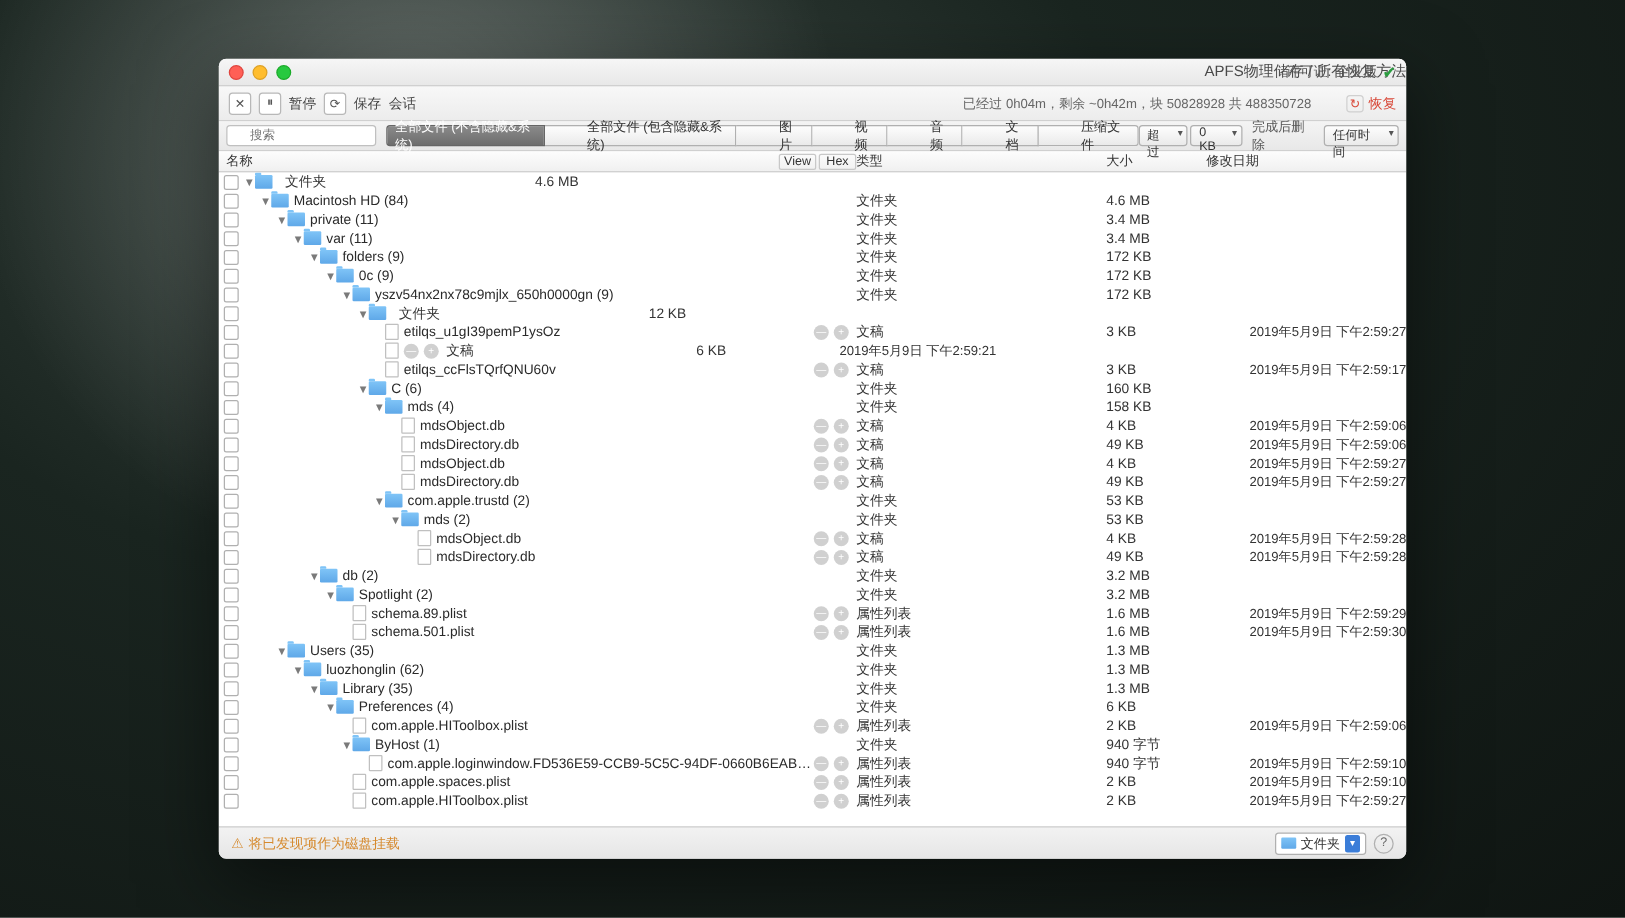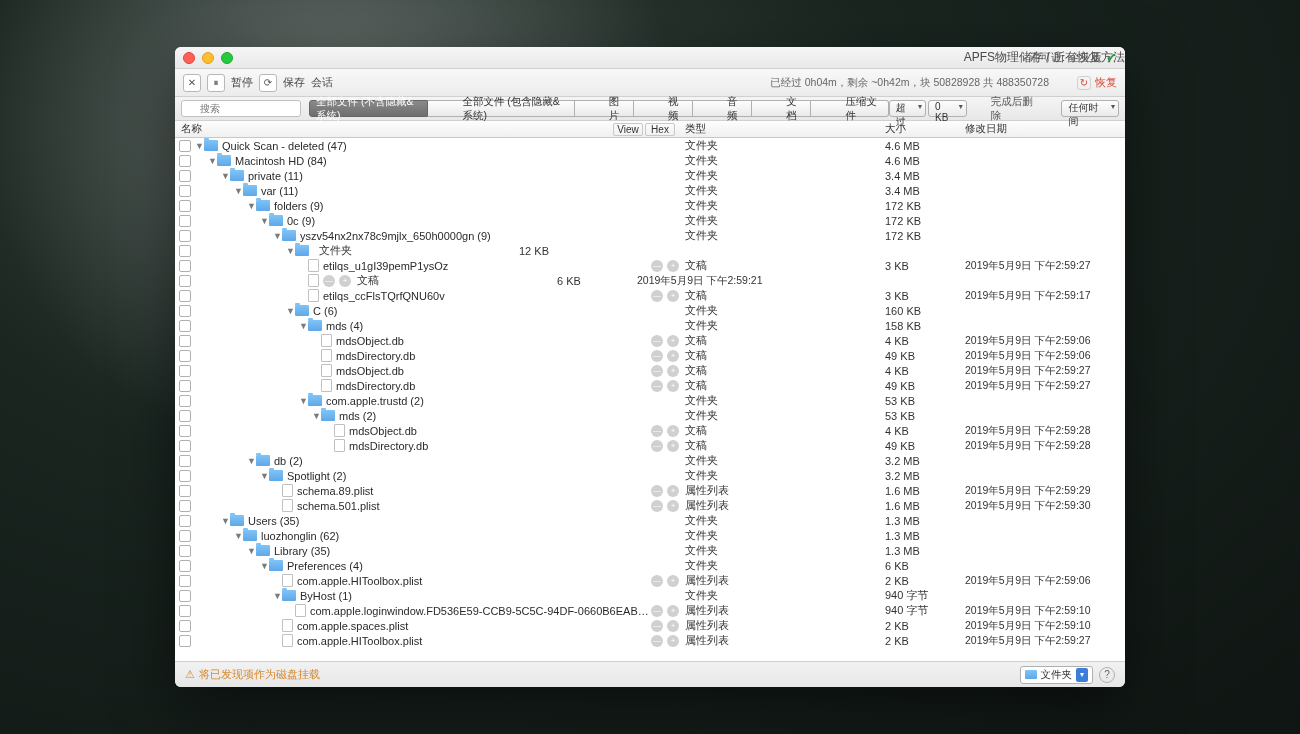--- a/index.html
+++ b/index.html
@@ -25,44 +25,44 @@
 .recover-icon { width: 14px; height: 14px; border: 1px solid #d0d0d0; border-radius: 3px; display: flex; align-items: center; justify-content: center; color: #d94a3a; font-size: 10px; }
 .filterbar { height: 24px; background: linear-gradient(#f4f4f4,#e8e8e8); border-bottom: 1px solid #d0d0d0; display: flex; align-items: center; padding: 0 6px; gap: 0; font-size: 10.5px; }
 .search { width: 120px; height: 17px; border: 1px solid #c0c0c0; border-radius: 3px; background: #fff; padding: 0 4px 0 18px; font-size: 10px; position: relative; }
 .search-wrap { position: relative; margin-right: 8px; }
 .search-wrap::before { content: "🔍"; position: absolute; left: 4px; top: 1px; font-size: 10px; opacity: 0.5; }
 .seg { height: 17px; padding: 0 6px; border: 1px solid #b0b0b0; background: linear-gradient(#fdfdfd,#eaeaea); display: flex; align-items: center; color: #333; cursor: pointer; }
 .seg.active { background: linear-gradient(#8a8a8a,#6e6e6e); color: #fff; border-color: #666; }
 .seg + .seg { border-left: none; padding-left: 34px; }
 .seg:first-of-type { border-radius: 3px 0 0 3px; }
 .seg:last-of-type { border-radius: 0 3px 3px 0; }
-.filter-right { margin-left: auto; display: flex; gap: 24px; align-items: center; justify-content: center; }
+.filter-right { margin-left: auto; display: flex; gap: 8px; align-items: center; justify-content: center; }
 .dd { height: 17px; border: 1px solid #b0b0b0; border-radius: 3px; background: linear-gradient(#fdfdfd,#eaeaea); padding: 0 14px 0 6px; font-size: 10px; position: relative; }
 .dd::after { content: "▾"; position: absolute; right: 3px; top: 1px; font-size: 8px; color: #555; }
 .headers { height: 17px; background: linear-gradient(#fdfdfd,#f0f0f0); border-bottom: 1px solid #c8c8c8; display: flex; align-items: center; font-size: 10.5px; color: #333; }
 .col-name { flex: 1; padding-left: 6px; }
-.col-viewhex { display: flex; gap: 2px; margin-right: 10px; }
+.col-viewhex { display: flex; gap: 2px; margin-right: 0; }
 .vh { width: 30px; text-align: center; border: 1px solid #c8c8c8; border-radius: 2px; font-size: 10px; padding: 0 2px; }
 .col-type { width: 200px; }
 .col-size { width: 80px; }
 .col-date { width: 160px; }
 .tree { flex: 1; overflow: auto; background: #fff; font-size: 11px; }
 .row { display: flex; align-items: center; height: 15px; border-bottom: 0; }
 .cb { width: 12px; height: 12px; margin: 0 4px; border: 1px solid #b0b0b0; border-radius: 2px; background: #fff; flex-shrink: 0; }
 .indent { flex-shrink: 0; }
 .disc { width: 9px; color: #7a7a7a; font-size: 9px; flex-shrink: 0; text-align: center; }
 .folder-icon { width: 14px; height: 11px; background: linear-gradient(#7fc4f7,#5fa8e8); border-radius: 1px; margin-right: 4px; flex-shrink: 0; position: relative; }
 .folder-icon::before { content:""; position:absolute; top:-2px; left:0; width:5px; height:2px; background:#7fc4f7; border-radius:1px 1px 0 0; }
 .file-icon { width: 11px; height: 13px; background: #fff; border: 1px solid #c0c0c0; margin-right: 4px; flex-shrink: 0; border-radius: 1px; }
 .name { flex: 1; white-space: nowrap; overflow: hidden; text-overflow: ellipsis; color: #2a2a2a; }
 .badges { display: flex; gap: 4px; margin-right: 6px; }
 .badge { width: 12px; height: 12px; border-radius: 50%; background: #d0d0d0; color: #fff; font-size: 8px; display: flex; align-items: center; justify-content: center; }
 .type { width: 200px; color: #333; }
 .size { width: 80px; color: #333; }
-.date { width: 160px; color: #333; font-size: 10.5px; }
+.date { width: 160px; color: #333; font-size: 10.5px; text-align: right; }
 .footer { height: 26px; background: linear-gradient(#f2f2f2,#e6e6e6); border-top: 1px solid #d0d0d0; display: flex; align-items: center; padding: 0 10px; gap: 8px; }
 .mount { color: #d68a2e; font-size: 11px; display: flex; align-items: center; gap: 4px; }
 .footer-right { margin-left: auto; display: flex; align-items: center; gap: 6px; }
 .footer-dd { height: 18px; border: 1px solid #b0b0b0; border-radius: 3px; background: #fff; padding: 0 20px 0 20px; font-size: 10.5px; position: relative; display: flex; align-items: center; }
 .footer-dd::before { content:""; position:absolute; left:4px; width:12px; height:9px; background:linear-gradient(#7fc4f7,#5fa8e8); border-radius:1px; }
 .footer-dd::after { content:"▾"; position:absolute; right:4px; background:#3b7dd8; color:#fff; width:12px; height:14px; border-radius:2px; display:flex; align-items:center; justify-content:center; font-size:8px; }
 .help { width: 16px; height: 16px; border: 1px solid #b0b0b0; border-radius: 50%; display: flex; align-items: center; justify-content: center; color: #666; font-size: 10px; }
 </style>
 </head>
 <body>
@@ -133,21 +133,20 @@
     <div class="col-size">大小</div>
     <div class="col-date">修改日期</div>
   </div>
 
   <div class="tree" id="tree">
       <div class="row">
         <div class="cb"></div>
         <div class="indent" style="width: 0px;"></div>
         <div class="disc">▼</div>
         <div class="folder-icon"></div>
-        <div class="name">Quick Scan - deleted (47)</div>
         <div class="badges"></div>
         <div class="type">文件夹</div>
         <div class="size">4.6 MB</div>
         <div class="date"></div>
       </div>
       <div class="row">
         <div class="cb"></div>
         <div class="indent" style="width: 13px;"></div>
         <div class="disc">▼</div>
         <div class="folder-icon"></div>

